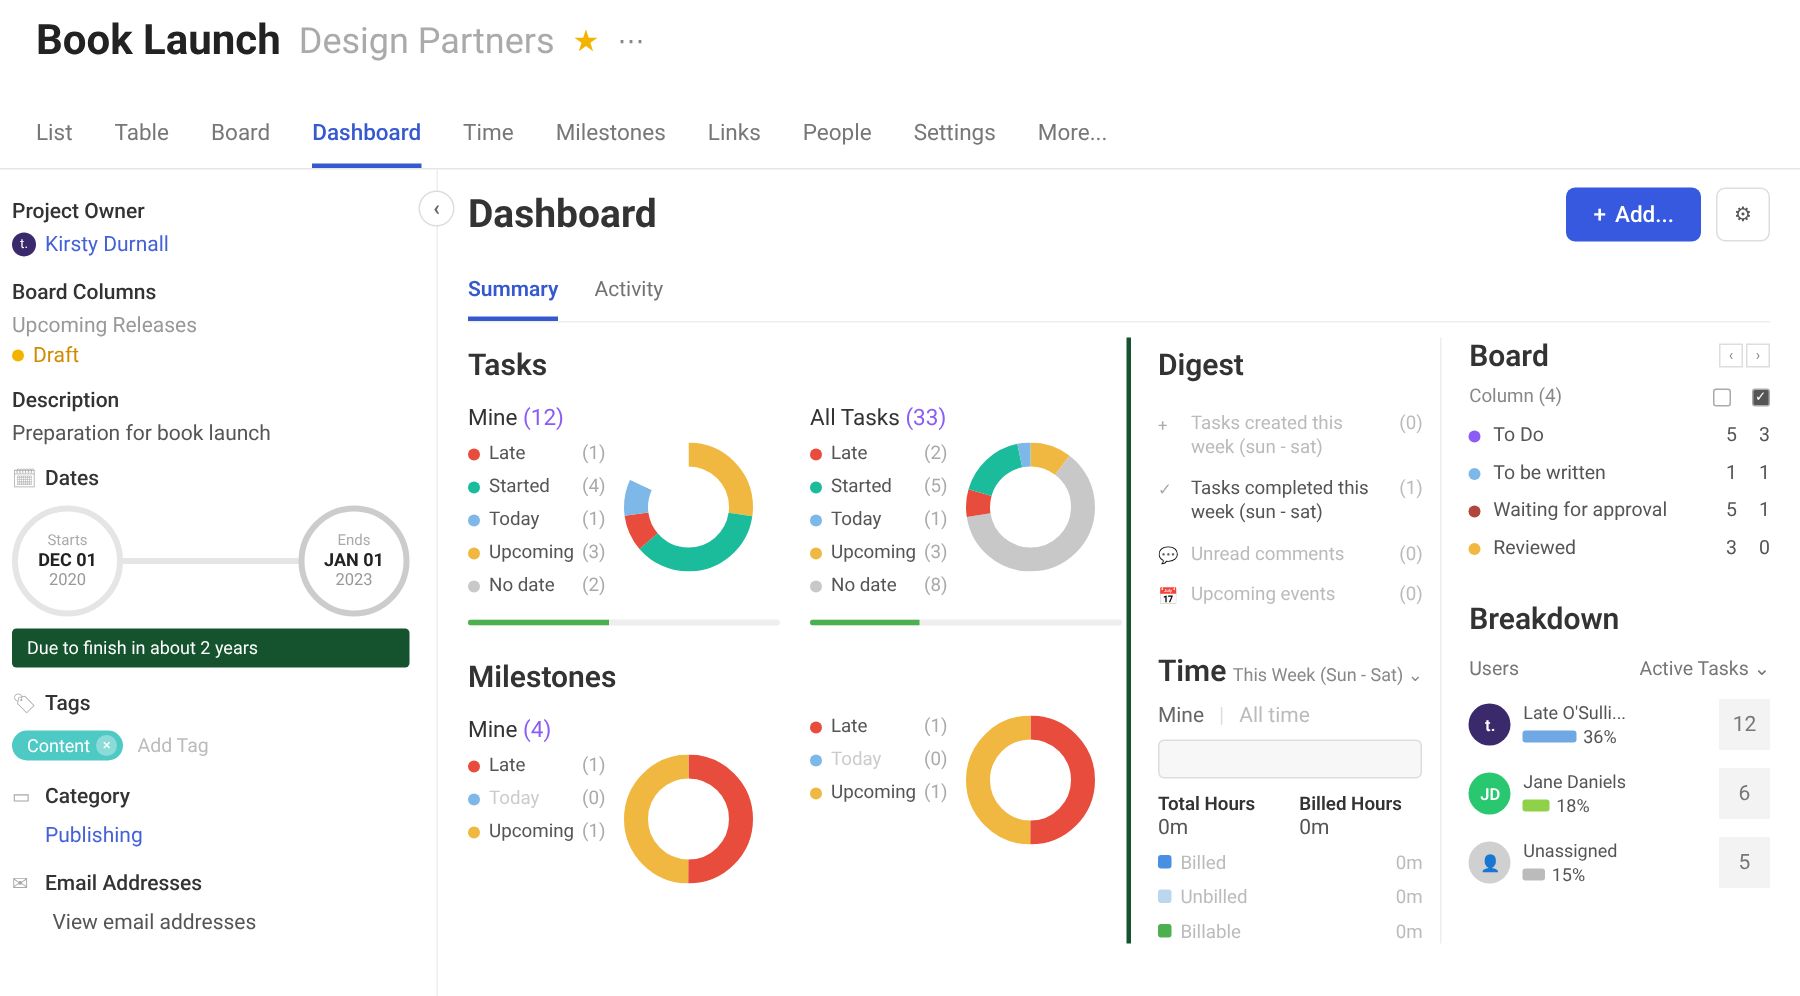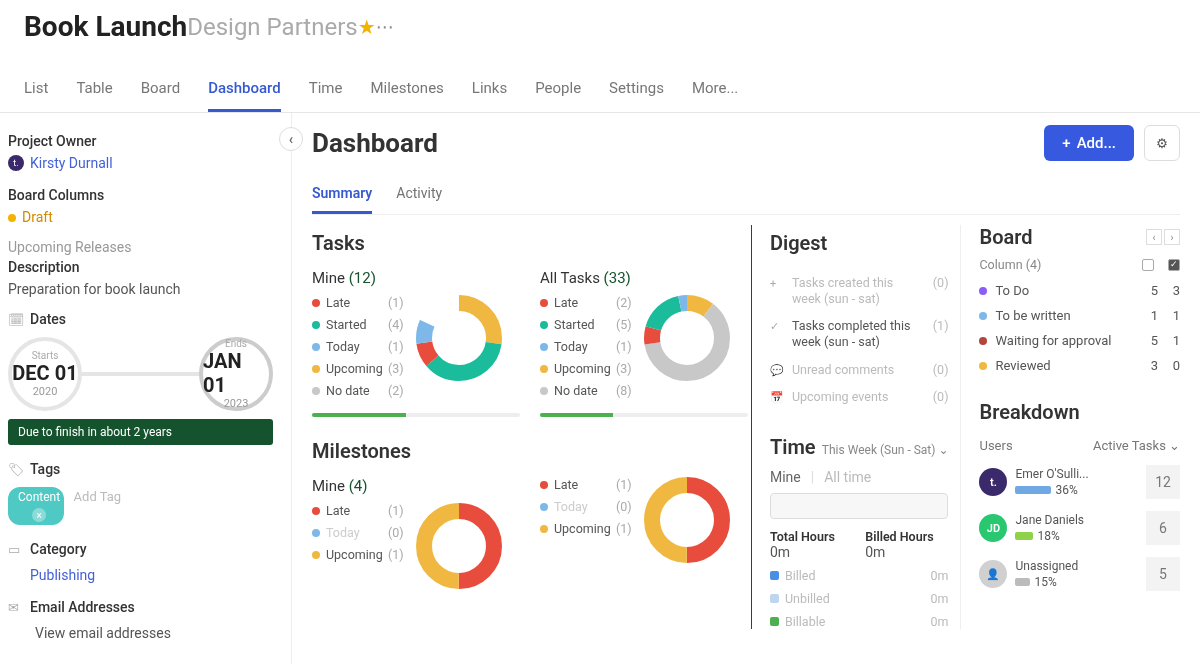--- a/index.html
+++ b/index.html
@@ -1,20 +1,20 @@
 <!DOCTYPE html>
 <html><head>
 <meta charset="utf-8">
 <style>
   * { box-sizing: border-box; margin: 0; padding: 0; font-family: -apple-system, BlinkMacSystemFont, "Segoe UI", Roboto, sans-serif; }
   body { background: #fff; color: #333; font-size: 14px; width: 1200px; height: 664px; overflow: hidden; }
   a { color: #4461d7; text-decoration: none; }
   
   
-  .header { display: flex; align-items: center; padding: 10px 24px 4px; gap: 0; }
+  .header { display: flex; align-items: center; padding: 10px 24px 4px; gap: 12px; }
   .header h1 { font-size: 28px; font-weight: 700; color: #222; }
   .header .sub { font-size: 24px; color: #aaa; font-weight: 400; }
   .star { color: #f5b301; font-size: 20px; }
   .dots { color: #888; font-size: 18px; letter-spacing: 2px; }
   
   
   .tabs { display: flex; gap: 28px; padding: 10px 24px 0; border-bottom: 1px solid #e6e6e6; }
   .tab { padding: 6px 0 12px; color: #777; cursor: pointer; font-size: 15px; margin-top: 16px; }
   .tab.active { color: #3659cf; border-bottom: 3px solid #3659cf; font-weight: 500; }
   
@@ -33,54 +33,54 @@
   .dot-yellow { width: 8px; height: 8px; border-radius: 50%; background: #f5b301; display: inline-block; margin-right: 6px; }
   .sb-section { margin-bottom: 16px; }
   .sb-head { display: flex; align-items: center; gap: 8px; color: #333; font-weight: 500; margin-bottom: 10px; font-size:14px;}
   .sb-head .ico { color: #aaa; width: 14px; font-size: 13px; }
   
   
   .dates-row { display: flex; align-items: center; justify-content: space-between; margin: 10px 0 6px; }
   .date-circle { width: 74px; height: 74px; border: 4px solid #e5e5e5; border-radius: 50%; display: flex; flex-direction: column; align-items: center; justify-content: center; background:#fff;}
   .date-circle.end { border-color: #ccc; }
   .date-circle .lbl { font-size: 10px; color: #aaa; }
-  .date-circle .dt { font-size: 20px; font-weight: 700; color: #222; }
+  .date-circle .dt { font-size: 12px; font-weight: 700; color: #222; }
   .date-circle .yr { font-size: 11px; color: #999; }
   .date-line { flex: 1; height: 4px; background: #e5e5e5; margin: 0 -2px; }
   .due-bar { background: #14532d; color: #fff; font-size: 12px; padding: 6px 10px; border-radius: 3px; margin-top: 8px; }
   
   
-  .tag-chip { display: inline-flex; align-items: center; background: #4ec9c4; color: #fff; font-size: 12px; padding: 3px 4px 3px 10px; border-radius: 12px; gap: 4px; flex-direction: column;}
+  .tag-chip { display: inline-flex; background: #4ec9c4; color: #fff; font-size: 12px; padding: 3px 4px 3px 10px; border-radius: 12px; gap: 4px;}
   .tag-chip .x { background: rgba(255,255,255,0.35); border-radius:50%; width:14px; height:14px; font-size:10px; display:flex; align-items:center; justify-content:center;}
   .add-tag { color: #bbb; margin-left: 6px; font-size: 13px;}
   
   
   .crow { display: flex; align-items: center; justify-content: space-between; }
   .crow h2 { font-size: 26px; font-weight: 700; }
   .crow-right { display: flex; gap: 10px; }
   .btn-add { background: #3659e0; color: #fff; border: none; border-radius: 6px; padding: 8px 18px; font-size: 15px; font-weight: 500; display: flex; align-items: center; gap: 6px; cursor: pointer; }
   .btn-gear { width: 36px; height: 36px; border: 1px solid #ddd; border-radius: 6px; background: #fff; display: flex; align-items: center; justify-content: center; cursor: pointer; color:#555;}
   
   .subtabs { display: flex; gap: 24px; margin: 18px 0 10px; border-bottom: 1px solid #eee; }
   .subtab { padding: 6px 0 10px; color: #737373; cursor: pointer; font-size: 14px;}
   .subtab.active { color: #3659cf; border-bottom: 3px solid #3659cf; font-weight: 600;}
   
   
   .panels { display: flex; gap: 0; }
   .col-left { width: 440px; }
-  .col-mid  { width: 210px; border-left: 1px solid #14532d; padding: 0 12px 0 18px; }
+  .col-mid  { width: 210px; border-left: 3px solid #14532d; padding: 0 12px 0 18px; }
   .col-right{ width: 220px; border-left: 1px solid #eee; padding: 0 0 0 18px; }
   
   .panel-title { font-size: 20px; font-weight: 600; margin: 6px 0 14px; }
   
   
   .task-row { display: flex; gap: 20px; }
   .task-card { width: 208px; }
   .card-head { font-size: 15px; color: #333; margin-bottom: 8px; }
-  .card-head .cnt { color: #14532d; }
+  .card-head .cnt { color: #8b5cf6; }
   .card-body { display: flex; gap: 0; }
   .legend { width: 104px; font-size: 12.5px; }
   .legend-row { display: flex; align-items: center; margin-bottom: 7px; gap: 6px; color:#555;}
   .legend-row .d { width: 8px; height: 8px; border-radius: 50%; flex-shrink:0;}
   .legend-row .lbl { width: 56px; }
   .legend-row .n { color: #aaa; }
   .donut-wrap { position: relative; width: 86px; height: 86px; }
   .donut-wrap svg { transform: rotate(-90deg); }
   .prog-bar { height: 4px; background: #eee; border-radius: 2px; margin-top: 8px; overflow: hidden;}
   .prog-bar .fill { height: 100%; background: #4caf50; }
@@ -161,22 +161,22 @@
   <div class="sidebar">
     <div class="collapse-btn">‹</div>
 
     <div class="sb-label">Project Owner</div>
     <div class="owner-row">
       <span class="avatar-sm">t.</span>
       <a href="#" class="sb-link">Kirsty Durnall</a>
     </div>
 
     <div class="sb-label">Board Columns</div>
+    <div class="sb-item" style="color:#999; margin-bottom:4px;">Upcoming Releases</div>
     <div class="sb-item"><span class="dot-yellow"></span><span style="color:#d18b00">Draft</span></div>
-    <div class="sb-item" style="color:#999; margin-bottom:4px;">Upcoming Releases</div>
 
     <div class="sb-label">Description</div>
     <div class="sb-item">Preparation for book launch</div>
 
     <div class="sb-section">
       <div class="sb-head">
           <span class="ico">🗓</span>
           <span>Dates</span>
         </div>
       <div class="dates-row">
@@ -495,21 +495,21 @@
 
         <div class="panel-title" style="margin-top:22px">Breakdown</div>
         <div class="break-head">
           <span>Users</span>
           <span><span>Active Tasks</span> <span>⌄</span></span>
         </div>
         <div id="user-rows">
             <div class="urow">
     <div class="uavatar" style="background:#3b2a6b">t.</div>
     <div class="ucol">
-      <div>Emer O'Sulli...</div>
+      <div>Late O'Sulli...</div>
       <div class="ubar">
                   <span class="b" style="width:36px;background:#6fa8e2"></span>
                   <span>36%</span>
                 </div>
     </div>
     <div class="ubox">12</div>
   </div>
             <div class="urow">
     <div class="uavatar" style="background:#29c76f">JD</div>
     <div class="ucol">

